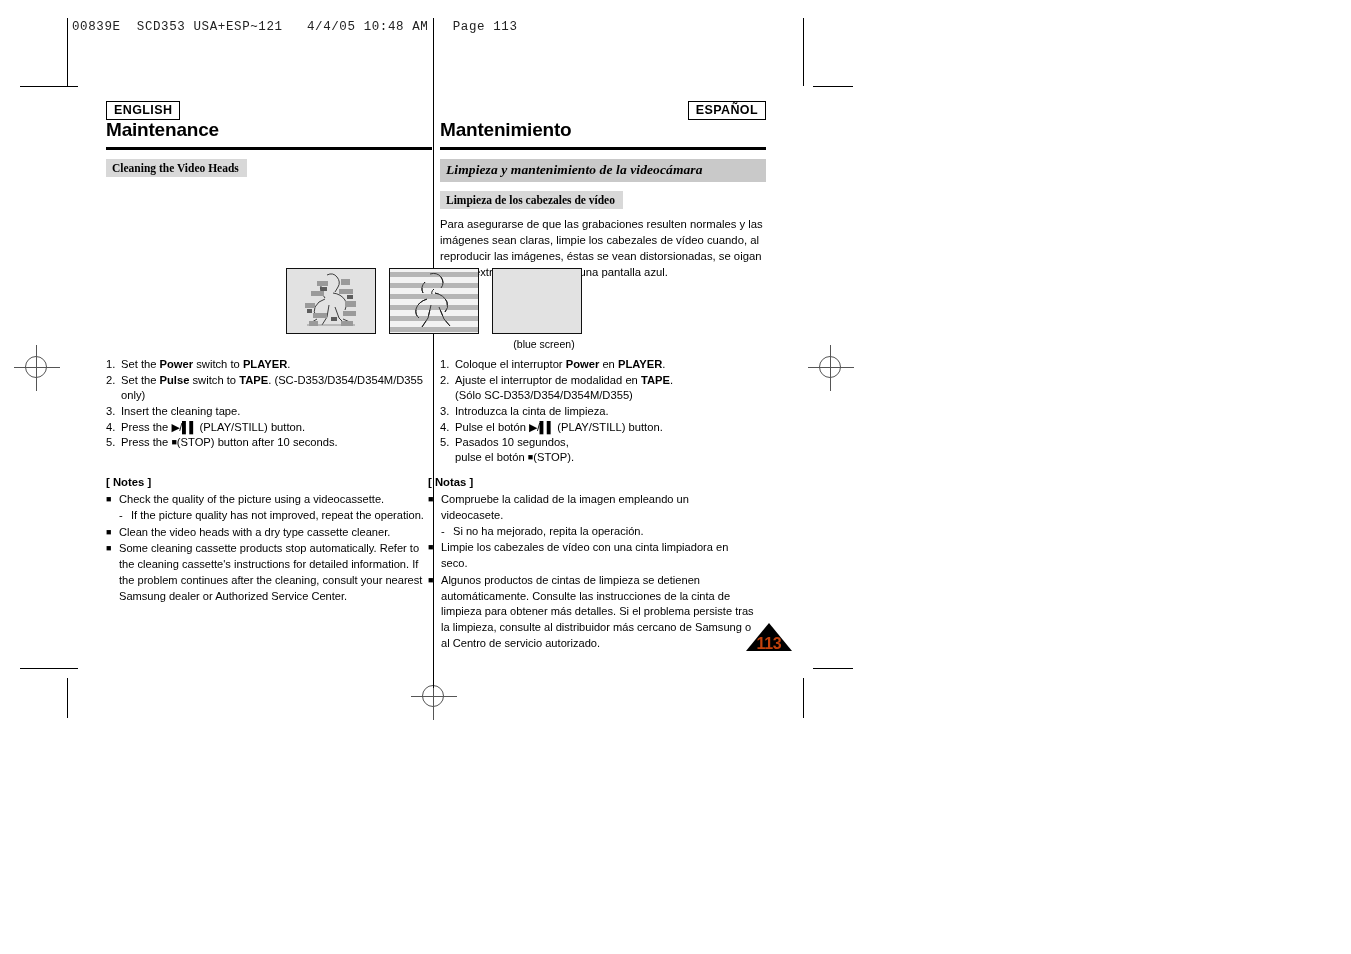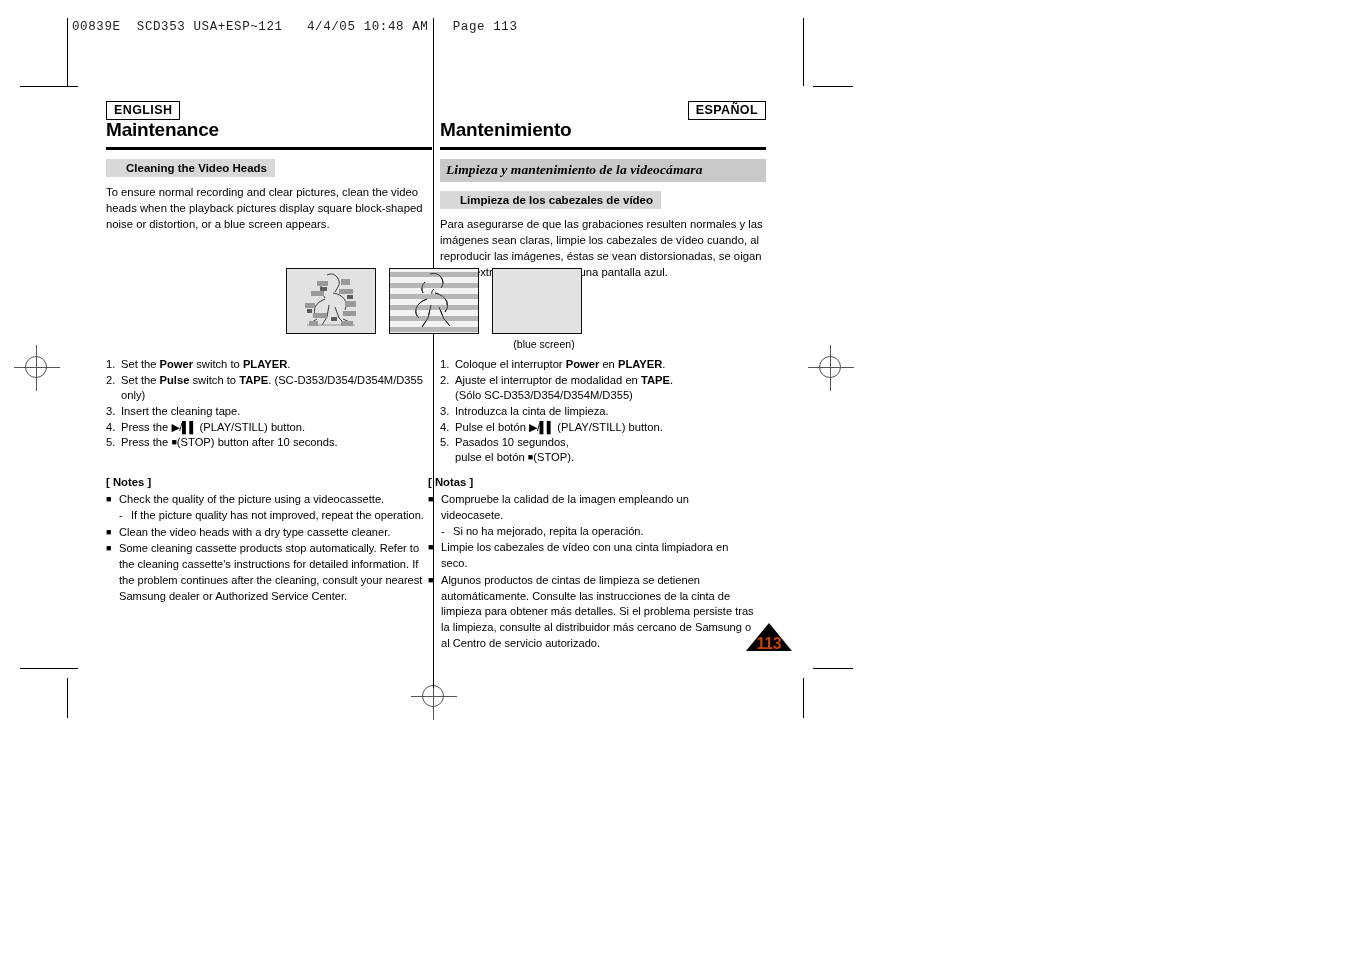--- a/index.html
+++ b/index.html
@@ -121,22 +121,23 @@
     font-family: "Liberation Serif", serif;
     padding: 3px 6px 4px 6px;
     margin-top: 9px;
     letter-spacing: 0.1px;
   }
   .band-sub {
     display: inline-block;
     background: #d8d8d8;
     font-size: 11.5px;
     font-weight: bold;
-    padding: 3px 8px 3px 20px;
+    padding: 3px 8px 3px 6px;
     margin-top: 9px;
+    font-family: Liberation Serif, serif;
   }
 
   .body-text {
     font-size: 11.3px;
     line-height: 1.42;
     margin-top: 7px;
   }
 
   
   .figs {
@@ -291,21 +292,20 @@
 
   <div class="filehdr">00839E  SCD353 USA+ESP~121   4/4/05 10:48 AM   Page 113</div>
 
   <div class="col col-en">
     <div>
       <span class="lang-badge">ENGLISH</span>
     </div>
     <div class="chapter-title">Maintenance</div>
     <div class="rule-thick"></div>
     <div><span class="band-sub">Cleaning the Video Heads</span></div>
-    <div class="body-text">To ensure normal recording and clear pictures, clean the video heads when the playback pictures display square block-shaped noise or distortion, or a blue screen appears.</div>
   </div>
 
   <div class="col col-es">
     <div class="badge-row-right">
       <span class="lang-badge">ESPAÑOL</span>
     </div>
     <div class="chapter-title">Mantenimiento</div>
     <div class="rule-thick"></div>
     <div class="band-main">Limpieza y mantenimiento de la videocámara</div>
     <div><span class="band-sub">Limpieza de los cabezales de vídeo</span></div>

